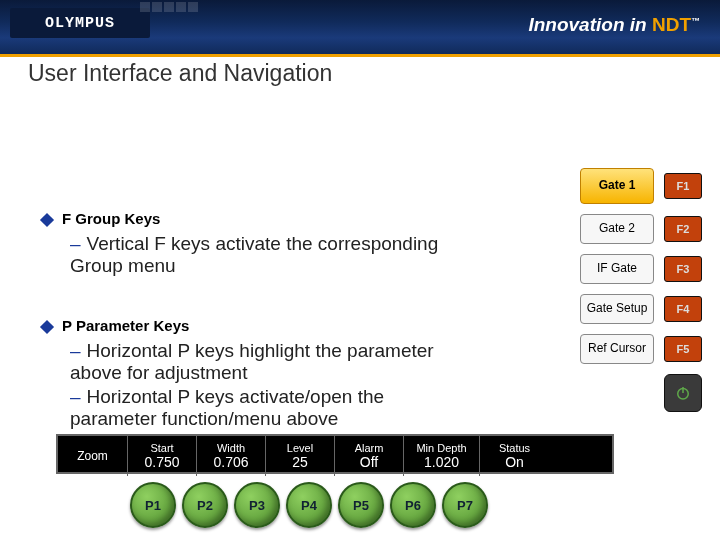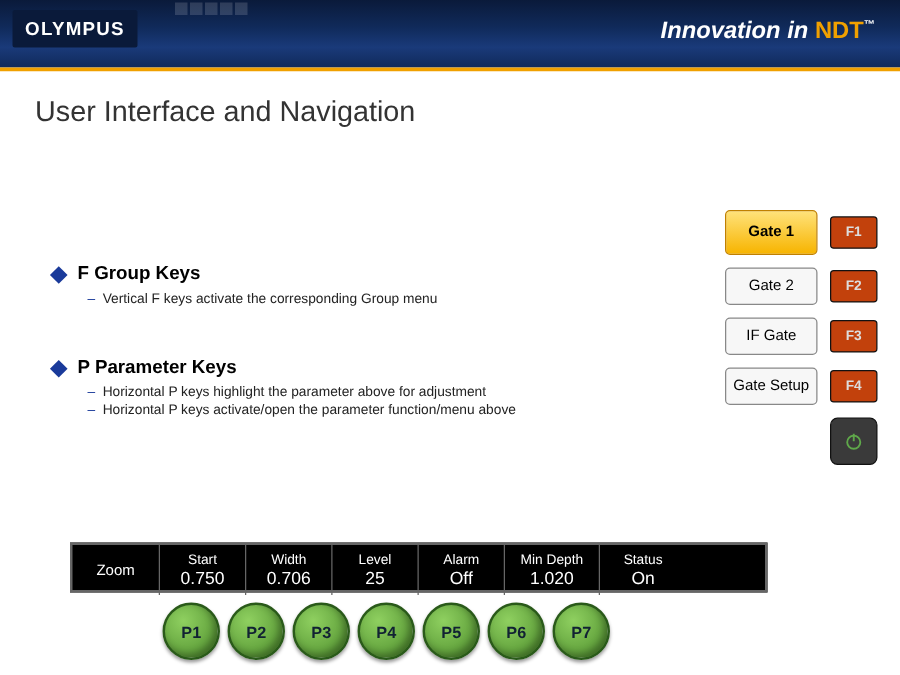--- a/index.html
+++ b/index.html
@@ -1,34 +1,34 @@
 <!DOCTYPE html>
 <html><head>
 <meta charset="utf-8">
 <style>
   * { box-sizing: border-box; margin: 0; padding: 0; }
   body { width: 720px; height: 540px; font-family: Arial, sans-serif; background: #fff; overflow: hidden; position: relative; }
 
   
   .banner { height: 54px; background: linear-gradient(to bottom, #0a1a3a 0%, #102a5a 40%, #1a3a7a 70%, #102a5a 100%); position: relative; }
   .banner::after { content:""; position:absolute; left:0; right:0; bottom:-3px; height:3px; background:#f0a000; }
-  .logo { position:absolute; left:10px; top:8px; width:100px; height:30px; background:#0a1a3a; border-radius:2px; display:flex; align-items:center; justify-content:center; color:#fff; font-weight:bold; font-size:15px; letter-spacing:1px; }
+  .logo { position:absolute; left:10px; top:8px; width:140px; height:30px; background:#0a1a3a; border-radius:2px; display:flex; align-items:center; justify-content:center; color:#fff; font-weight:bold; font-size:15px; letter-spacing:1px;font-family:Liberation Mono, monospace; }
   .tagline { position:absolute; right:20px; top:14px; color:#fff; font-style:italic; font-weight:bold; font-size:19px; }
   .tagline .ndt { color:#f0a000; font-style:normal; }
   .tagline .tm { font-size:9px; vertical-align:super; font-style:normal; }
   .squares { position:absolute; left:140px; top:2px; display:flex; gap:0; }
   .squares span { width:10px; height:10px; background:#fff; opacity:.15; margin-right:2px; }
 
   
-  .title { font-size:23px; color:#333; padding:22px 0 0 28px; font-weight: normal; }
+  .title { font-size:23px; color:#333; padding:6px 0 0 28px; font-weight: normal; }
   .content { position:absolute; left:42px; top:210px; width:420px; }
   .bullet1 { display:flex; align-items:flex-start; margin-bottom:6px; }
   .bullet1 .dia { width:10px; height:10px; background:#1a3a9a; transform:rotate(45deg); margin:5px 10px 0 0; flex:none; }
   .bullet1 .txt { font-weight:bold; font-size:15px; }
-  .sub { font-size:11px; color:#222; margin:2px 0 2px 28px; }
+  .sub { font-size:19px; color:#222; margin:2px 0 2px 28px; }
   .sub .dash { color:#1a3a9a; margin-right:6px; }
   .group2 { margin-top:40px; }
 
   
   .fcol { position:absolute; right:18px; top:168px; }
   .frow { display:flex; align-items:center; margin-bottom:10px; }
   .tab { width:74px; height:36px; border:1px solid #888; border-radius:4px; background:#f7f7f7; display:flex; align-items:center; justify-content:center; font-size:12px; font-weight:bold; margin-right:10px; text-align:center; line-height:1.1; }
   .tab.sel { background:linear-gradient(#ffe27a,#f7b400); border-color:#c08000; }
   .tab.short { height:30px; font-weight:normal; }
   .fkey { width:38px; height:26px; background:#c2410c; border:1px solid #111; border-radius:3px; color:#ddd; font-size:11px; font-weight:bold; display:flex; align-items:center; justify-content:center; }
@@ -94,20 +94,24 @@
     <div class="fkey">F2</div>
   </div>
   <div class="frow">
     <div class="tab short">IF Gate</div>
     <div class="fkey">F3</div>
   </div>
   <div class="frow">
     <div class="tab short">Gate Setup</div>
     <div class="fkey">F4</div>
   </div>
+  <div class="frow">
+    <div class="tab short">Ref Cursor</div>
+    <div class="fkey">F5</div>
+  </div>
   <div class="pwrkey">
     <svg viewBox="0 0 24 24">
         <circle cx="12" cy="13" r="7" fill="none" stroke="#5fa84a" stroke-width="2"></circle>
         <line x1="12" y1="4" x2="12" y2="12" stroke="#5fa84a" stroke-width="2"></line>
       </svg>
   </div>
 </div>
 
 <div class="pbar">
   <div class="pcell" style="width:70px">Zoom</div>

